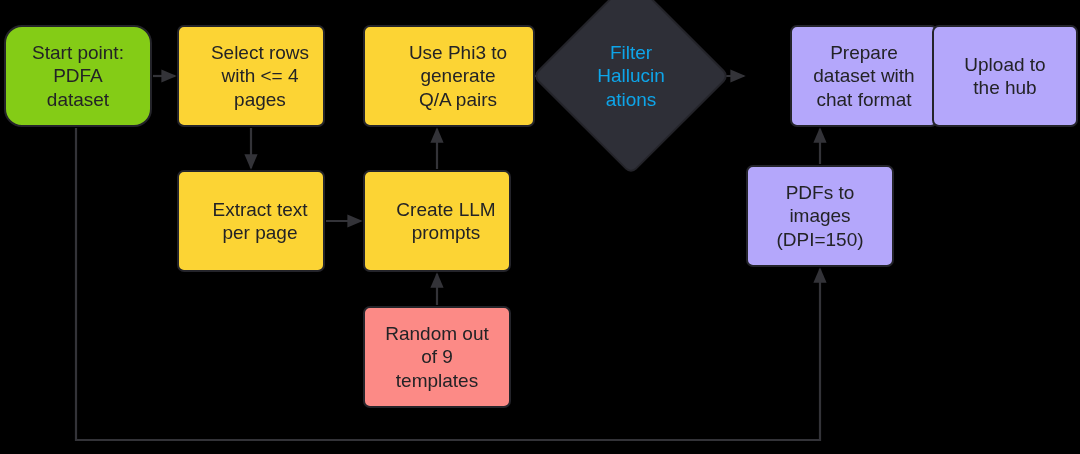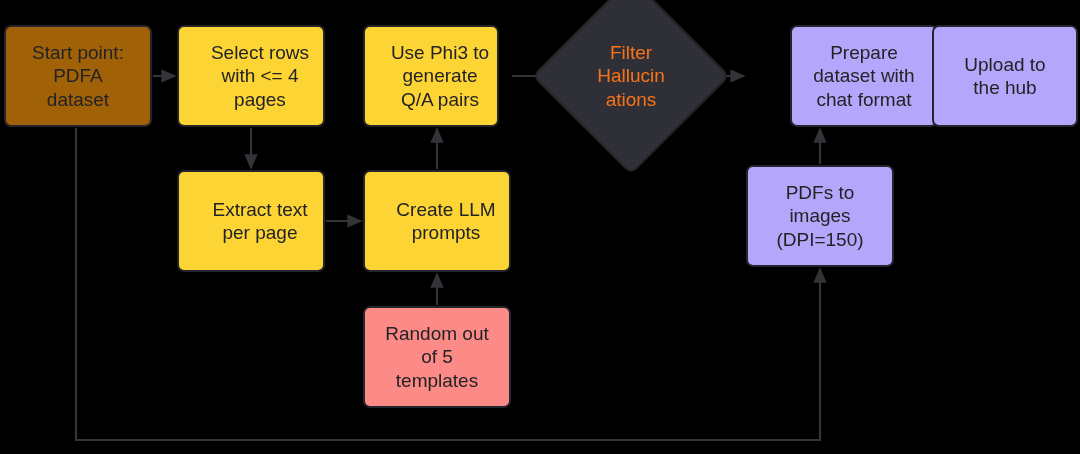--- a/index.html
+++ b/index.html
@@ -8,30 +8,30 @@
        font-family:"Liberation Sans","DejaVu Sans",sans-serif;}
   #canvas{position:relative;width:1080px;height:454px;background:#000;}
   svg.edges{position:absolute;left:0;top:0;width:1080px;height:454px;
             pointer-events:none;}
   .node{position:absolute;box-sizing:border-box;
         border:2px solid #24242a;border-radius:7px;
         display:flex;align-items:center;justify-content:center;
         text-align:center;line-height:1.22;font-size:19px;
         color:#232326;padding:4px 6px;}
   .node .lbl{display:block;white-space:pre-line;}
-  .n-start{background:#a16207;}
+  .n-start{background:#84cc16;border-radius:18px;}
   .n-yellow{background:#fcd434;padding-left:24px;}
   .n-red{background:#fc8a86;}
   .n-purple{background:#b4a7fb;}
   .diamond{position:absolute;display:flex;align-items:center;
            justify-content:center;}
   .diamond .dshape{position:absolute;left:0;top:0;width:100%;height:100%;
         background:#2e2f37;border:2px solid #24242a;
         transform:rotate(45deg);border-radius:8px;box-sizing:border-box;}
-  .diamond .dtext{position:relative;color:#f97316;font-size:19px;
+  .diamond .dtext{position:relative;color:#0ea5e9;font-size:19px;
         line-height:1.22;text-align:center;white-space:pre-line;z-index:2;}
 </style>
 </head>
 <body>
 
 <div id="canvas">
 
   <svg class="edges" viewBox="0 0 1080 454">
     <defs>
       <marker id="ah" markerWidth="7" markerHeight="7" refX="6.2" refY="3" orient="auto" markerUnits="strokeWidth">
@@ -57,21 +57,21 @@
 PDFA
 dataset</span>
   </div>
 
   <div class="node n-yellow" style="left:177px;top:25px;width:148px;height:102px;">
     <span class="lbl">Select  rows
 with &lt;= 4
 pages</span>
   </div>
 
-  <div class="node n-yellow" style="left:363px;top:25px;width:136px;height:102px;">
+  <div class="node n-yellow" style="left:363px;top:25px;width:172px;height:102px;">
     <span class="lbl">Use Phi3 to
 generate
 Q/A pairs</span>
   </div>
 
   <div class="diamond" style="left:561px;top:6px;width:140px;height:140px;">
     <span class="dshape"></span>
     <span class="dtext">Filter
 Hallucin
 ations</span>
@@ -99,17 +99,17 @@
   </div>
 
   <div class="node n-purple" style="left:746px;top:165px;width:148px;height:102px;text-align:center;">
     <span class="lbl">PDFs to
 images
 (DPI=150)</span>
   </div>
 
   <div class="node n-red" style="left:363px;top:306px;width:148px;height:102px;">
     <span class="lbl">Random out
-of 5
+of 9
 templates</span>
   </div>
 
 </div>
 
 </body></html>

